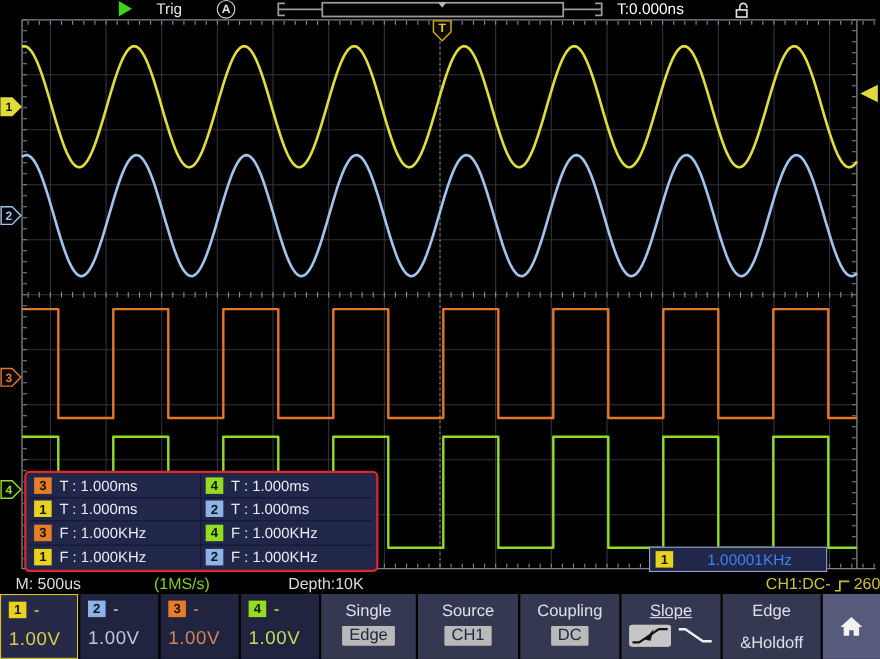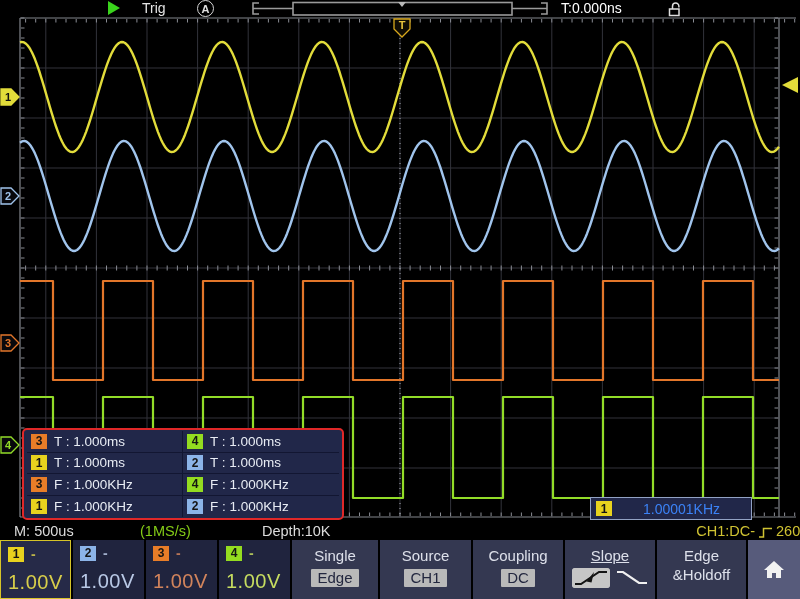--- a/index.html
+++ b/index.html
@@ -49,37 +49,37 @@
   .sb-depth{position:absolute;left:262px;top:2px;color:#dcdcdc;}
   .sb-trig{position:absolute;right:6px;top:2px;color:#cfc232;display:flex;align-items:flex-end;gap:3px;}
   
   .menu-bar{position:absolute;left:0;top:540px;width:800px;height:59px;z-index:5;background:#000;display:flex;}
   .menu-bar>*{margin-left:2px;box-sizing:border-box;height:59px;}
   .menu-bar>*:first-child{margin-left:0;}
   .ch-cell{width:71px;background:#20243e;padding:5px 0 0 7px;cursor:pointer;}
   .ch-cell.selected{background:#262a48;border:1px solid #d6c428;}
   .ch-top{display:flex;align-items:center;gap:7px;}
   .coupling{font-size:14px;font-weight:bold;opacity:.85;}
-  .ch-volt{margin-top:9px;font-size:20px;letter-spacing:.5px;}
+  .ch-volt{margin-top:9px;font-size:17px;letter-spacing:.5px;}
   .c1,.v1{color:#d8ce4a;}
   .c2,.v2{color:#b9c9e6;}
   .c3,.v3{color:#d2845c;}
   .c4,.v4{color:#c6dc60;}
   .menu-btn{background:#343851;text-align:center;color:#dde0ea;cursor:pointer;}
   .menu-btn .lbl{margin-top:7px;font-size:15px;}
   .chip{display:inline-block;margin-top:5px;background:#b9b9b9;color:#23273f;font-size:15px;padding:0 6px 1px 6px;border-radius:1px;text-align:center;}
   .w-single{width:86px;}
   .w-source{width:91px;}
   .w-coupling{width:90px;}
   .w-slope{width:90px;text-decoration:underline;}
   .w-auto{width:89px;}
   .home-btn{width:52px;background:#575b7b;display:flex;align-items:center;justify-content:center;cursor:pointer;}
   .slope-icons{margin-top:4px;display:flex;align-items:center;justify-content:center;gap:5px;}
   .slope-chip{background:#c6c6c6;border-radius:3px;}
-  .auto2{margin-top:2px;font-size:15px;}
+  .auto2{margin-top:12px;font-size:15px;}
 </style>
 </head>
 <body>
 
 <svg id="scope" width="800" height="522" viewBox="0 0 800 522">
     <path d="M45.8,18V517M96.4,18V517M147.0,18V517M197.6,18V517M248.2,18V517M298.8,18V517M349.4,18V517M400.0,18V517M450.6,18V517M501.2,18V517M551.8,18V517M602.4,18V517M653.0,18V517M703.6,18V517M754.2,18V517M20,68H779M20,118H779M20,168H779M20,218H779M20,268H779M20,318H779M20,368H779M20,418H779M20,468H779" stroke="#32333b" stroke-width="1" fill="none"></path>
     <path d="M20,18H796 M20,517H796 M20,18V517 M779,18V517" stroke="#82858c" stroke-width="1.2" fill="none"></path>
     <path d="M400.0,19V22.5M400.0,512.5V516M400.0,265.5V270.5M389.9,19V22.5M389.9,512.5V516M389.9,265.5V270.5M379.8,19V22.5M379.8,512.5V516M379.8,265.5V270.5M369.6,19V22.5M369.6,512.5V516M369.6,265.5V270.5M359.5,19V22.5M359.5,512.5V516M359.5,265.5V270.5M349.4,19V22.5M349.4,512.5V516M349.4,265.5V270.5M339.3,19V22.5M339.3,512.5V516M339.3,265.5V270.5M329.2,19V22.5M329.2,512.5V516M329.2,265.5V270.5M319.0,19V22.5M319.0,512.5V516M319.0,265.5V270.5M308.9,19V22.5M308.9,512.5V516M308.9,265.5V270.5M298.8,19V22.5M298.8,512.5V516M298.8,265.5V270.5M288.7,19V22.5M288.7,512.5V516M288.7,265.5V270.5M278.6,19V22.5M278.6,512.5V516M278.6,265.5V270.5M268.4,19V22.5M268.4,512.5V516M268.4,265.5V270.5M258.3,19V22.5M258.3,512.5V516M258.3,265.5V270.5M248.2,19V22.5M248.2,512.5V516M248.2,265.5V270.5M238.1,19V22.5M238.1,512.5V516M238.1,265.5V270.5M228.0,19V22.5M228.0,512.5V516M228.0,265.5V270.5M217.8,19V22.5M217.8,512.5V516M217.8,265.5V270.5M207.7,19V22.5M207.7,512.5V516M207.7,265.5V270.5M197.6,19V22.5M197.6,512.5V516M197.6,265.5V270.5M187.5,19V22.5M187.5,512.5V516M187.5,265.5V270.5M177.4,19V22.5M177.4,512.5V516M177.4,265.5V270.5M167.2,19V22.5M167.2,512.5V516M167.2,265.5V270.5M157.1,19V22.5M157.1,512.5V516M157.1,265.5V270.5M147.0,19V22.5M147.0,512.5V516M147.0,265.5V270.5M136.9,19V22.5M136.9,512.5V516M136.9,265.5V270.5M126.8,19V22.5M126.8,512.5V516M126.8,265.5V270.5M116.6,19V22.5M116.6,512.5V516M116.6,265.5V270.5M106.5,19V22.5M106.5,512.5V516M106.5,265.5V270.5M96.4,19V22.5M96.4,512.5V516M96.4,265.5V270.5M86.3,19V22.5M86.3,512.5V516M86.3,265.5V270.5M76.2,19V22.5M76.2,512.5V516M76.2,265.5V270.5M66.0,19V22.5M66.0,512.5V516M66.0,265.5V270.5M55.9,19V22.5M55.9,512.5V516M55.9,265.5V270.5M45.8,19V22.5M45.8,512.5V516M45.8,265.5V270.5M35.7,19V22.5M35.7,512.5V516M35.7,265.5V270.5M25.6,19V22.5M25.6,512.5V516M25.6,265.5V270.5M410.1,19V22.5M410.1,512.5V516M410.1,265.5V270.5M420.2,19V22.5M420.2,512.5V516M420.2,265.5V270.5M430.4,19V22.5M430.4,512.5V516M430.4,265.5V270.5M440.5,19V22.5M440.5,512.5V516M440.5,265.5V270.5M450.6,19V22.5M450.6,512.5V516M450.6,265.5V270.5M460.7,19V22.5M460.7,512.5V516M460.7,265.5V270.5M470.8,19V22.5M470.8,512.5V516M470.8,265.5V270.5M481.0,19V22.5M481.0,512.5V516M481.0,265.5V270.5M491.1,19V22.5M491.1,512.5V516M491.1,265.5V270.5M501.2,19V22.5M501.2,512.5V516M501.2,265.5V270.5M511.3,19V22.5M511.3,512.5V516M511.3,265.5V270.5M521.4,19V22.5M521.4,512.5V516M521.4,265.5V270.5M531.6,19V22.5M531.6,512.5V516M531.6,265.5V270.5M541.7,19V22.5M541.7,512.5V516M541.7,265.5V270.5M551.8,19V22.5M551.8,512.5V516M551.8,265.5V270.5M561.9,19V22.5M561.9,512.5V516M561.9,265.5V270.5M572.0,19V22.5M572.0,512.5V516M572.0,265.5V270.5M582.2,19V22.5M582.2,512.5V516M582.2,265.5V270.5M592.3,19V22.5M592.3,512.5V516M592.3,265.5V270.5M602.4,19V22.5M602.4,512.5V516M602.4,265.5V270.5M612.5,19V22.5M612.5,512.5V516M612.5,265.5V270.5M622.6,19V22.5M622.6,512.5V516M622.6,265.5V270.5M632.8,19V22.5M632.8,512.5V516M632.8,265.5V270.5M642.9,19V22.5M642.9,512.5V516M642.9,265.5V270.5M653.0,19V22.5M653.0,512.5V516M653.0,265.5V270.5M663.1,19V22.5M663.1,512.5V516M663.1,265.5V270.5M673.2,19V22.5M673.2,512.5V516M673.2,265.5V270.5M683.4,19V22.5M683.4,512.5V516M683.4,265.5V270.5M693.5,19V22.5M693.5,512.5V516M693.5,265.5V270.5M703.6,19V22.5M703.6,512.5V516M703.6,265.5V270.5M713.7,19V22.5M713.7,512.5V516M713.7,265.5V270.5M723.8,19V22.5M723.8,512.5V516M723.8,265.5V270.5M734.0,19V22.5M734.0,512.5V516M734.0,265.5V270.5M744.1,19V22.5M744.1,512.5V516M744.1,265.5V270.5M754.2,19V22.5M754.2,512.5V516M754.2,265.5V270.5M764.3,19V22.5M764.3,512.5V516M764.3,265.5V270.5M774.4,19V22.5M774.4,512.5V516M774.4,265.5V270.5M784.6,19V22.5M784.6,512.5V516M794.7,19V22.5M794.7,512.5V516M21,268H24.5M774.5,268H778M21,258H24.5M774.5,258H778M21,248H24.5M774.5,248H778M21,238H24.5M774.5,238H778M21,228H24.5M774.5,228H778M21,218H24.5M774.5,218H778M21,208H24.5M774.5,208H778M21,198H24.5M774.5,198H778M21,188H24.5M774.5,188H778M21,178H24.5M774.5,178H778M21,168H24.5M774.5,168H778M21,158H24.5M774.5,158H778M21,148H24.5M774.5,148H778M21,138H24.5M774.5,138H778M21,128H24.5M774.5,128H778M21,118H24.5M774.5,118H778M21,108H24.5M774.5,108H778M21,98H24.5M774.5,98H778M21,88H24.5M774.5,88H778M21,78H24.5M774.5,78H778M21,68H24.5M774.5,68H778M21,58H24.5M774.5,58H778M21,48H24.5M774.5,48H778M21,38H24.5M774.5,38H778M21,28H24.5M774.5,28H778M21,18H24.5M774.5,18H778M21,278H24.5M774.5,278H778M21,288H24.5M774.5,288H778M21,298H24.5M774.5,298H778M21,308H24.5M774.5,308H778M21,318H24.5M774.5,318H778M21,328H24.5M774.5,328H778M21,338H24.5M774.5,338H778M21,348H24.5M774.5,348H778M21,358H24.5M774.5,358H778M21,368H24.5M774.5,368H778M21,378H24.5M774.5,378H778M21,388H24.5M774.5,388H778M21,398H24.5M774.5,398H778M21,408H24.5M774.5,408H778M21,418H24.5M774.5,418H778M21,428H24.5M774.5,428H778M21,438H24.5M774.5,438H778M21,448H24.5M774.5,448H778M21,458H24.5M774.5,458H778M21,468H24.5M774.5,468H778M21,478H24.5M774.5,478H778M21,488H24.5M774.5,488H778M21,498H24.5M774.5,498H778M21,508H24.5M774.5,508H778" stroke="#8a8d94" stroke-width="1" fill="none"></path>
     <line x1="400" y1="38" x2="400" y2="516" stroke="#aeb2ba" stroke-width="1" stroke-dasharray="1 4"></line>
     <path d="M20.0,42.4L21.5,42.0L23.0,42.1L24.5,42.7L26.0,43.7L27.5,45.3L29.0,47.2L30.5,49.7L32.0,52.5L33.5,55.7L35.0,59.3L36.5,63.3L38.0,67.5L39.5,72.0L41.0,76.8L42.5,81.7L44.0,86.7L45.5,91.8L47.0,97.0L48.5,102.2L50.0,107.3L51.5,112.3L53.0,117.2L54.5,122.0L56.0,126.5L57.5,130.7L59.0,134.7L60.5,138.3L62.0,141.5L63.5,144.3L65.0,146.8L66.5,148.7L68.0,150.3L69.5,151.3L71.0,151.9L72.5,152.0L74.0,151.6L75.5,150.7L77.0,149.3L78.5,147.5L80.0,145.2L81.5,142.5L83.0,139.4L84.5,135.9L86.0,132.1L87.5,127.9L89.0,123.5L90.5,118.8L92.0,114.0L93.5,109.0L95.0,103.9L96.5,98.7L98.0,93.5L99.5,88.4L101.0,83.3L102.5,78.4L104.0,73.6L105.5,69.0L107.0,64.7L108.5,60.6L110.0,56.9L111.5,53.5L113.0,50.6L114.5,48.0L116.0,45.9L117.5,44.2L119.0,43.0L120.5,42.2L122.0,42.0L123.5,42.2L125.0,43.0L126.5,44.2L128.0,45.9L129.5,48.0L131.0,50.6L132.5,53.5L134.0,56.9L135.5,60.6L137.0,64.7L138.5,69.0L140.0,73.6L141.5,78.4L143.0,83.3L144.5,88.4L146.0,93.5L147.5,98.7L149.0,103.9L150.5,109.0L152.0,114.0L153.5,118.8L155.0,123.5L156.5,127.9L158.0,132.1L159.5,135.9L161.0,139.4L162.5,142.5L164.0,145.2L165.5,147.5L167.0,149.3L168.5,150.7L170.0,151.6L171.5,152.0L173.0,151.9L174.5,151.3L176.0,150.3L177.5,148.7L179.0,146.8L180.5,144.3L182.0,141.5L183.5,138.3L185.0,134.7L186.5,130.7L188.0,126.5L189.5,122.0L191.0,117.2L192.5,112.3L194.0,107.3L195.5,102.2L197.0,97.0L198.5,91.8L200.0,86.7L201.5,81.7L203.0,76.8L204.5,72.0L206.0,67.5L207.5,63.3L209.0,59.3L210.5,55.7L212.0,52.5L213.5,49.7L215.0,47.2L216.5,45.3L218.0,43.7L219.5,42.7L221.0,42.1L222.5,42.0L224.0,42.4L225.5,43.3L227.0,44.7L228.5,46.5L230.0,48.8L231.5,51.5L233.0,54.6L234.5,58.1L236.0,61.9L237.5,66.1L239.0,70.5L240.5,75.2L242.0,80.0L243.5,85.0L245.0,90.1L246.5,95.3L248.0,100.5L249.5,105.6L251.0,110.7L252.5,115.6L254.0,120.4L255.5,125.0L257.0,129.3L258.5,133.4L260.0,137.1L261.5,140.5L263.0,143.4L264.5,146.0L266.0,148.1L267.5,149.8L269.0,151.0L270.5,151.8L272.0,152.0L273.5,151.8L275.0,151.0L276.5,149.8L278.0,148.1L279.5,146.0L281.0,143.4L282.5,140.5L284.0,137.1L285.5,133.4L287.0,129.3L288.5,125.0L290.0,120.4L291.5,115.6L293.0,110.7L294.5,105.6L296.0,100.5L297.5,95.3L299.0,90.1L300.5,85.0L302.0,80.0L303.5,75.2L305.0,70.5L306.5,66.1L308.0,61.9L309.5,58.1L311.0,54.6L312.5,51.5L314.0,48.8L315.5,46.5L317.0,44.7L318.5,43.3L320.0,42.4L321.5,42.0L323.0,42.1L324.5,42.7L326.0,43.7L327.5,45.3L329.0,47.2L330.5,49.7L332.0,52.5L333.5,55.7L335.0,59.3L336.5,63.3L338.0,67.5L339.5,72.0L341.0,76.8L342.5,81.7L344.0,86.7L345.5,91.8L347.0,97.0L348.5,102.2L350.0,107.3L351.5,112.3L353.0,117.2L354.5,122.0L356.0,126.5L357.5,130.7L359.0,134.7L360.5,138.3L362.0,141.5L363.5,144.3L365.0,146.8L366.5,148.7L368.0,150.3L369.5,151.3L371.0,151.9L372.5,152.0L374.0,151.6L375.5,150.7L377.0,149.3L378.5,147.5L380.0,145.2L381.5,142.5L383.0,139.4L384.5,135.9L386.0,132.1L387.5,127.9L389.0,123.5L390.5,118.8L392.0,114.0L393.5,109.0L395.0,103.9L396.5,98.7L398.0,93.5L399.5,88.4L401.0,83.3L402.5,78.4L404.0,73.6L405.5,69.0L407.0,64.7L408.5,60.6L410.0,56.9L411.5,53.5L413.0,50.6L414.5,48.0L416.0,45.9L417.5,44.2L419.0,43.0L420.5,42.2L422.0,42.0L423.5,42.2L425.0,43.0L426.5,44.2L428.0,45.9L429.5,48.0L431.0,50.6L432.5,53.5L434.0,56.9L435.5,60.6L437.0,64.7L438.5,69.0L440.0,73.6L441.5,78.4L443.0,83.3L444.5,88.4L446.0,93.5L447.5,98.7L449.0,103.9L450.5,109.0L452.0,114.0L453.5,118.8L455.0,123.5L456.5,127.9L458.0,132.1L459.5,135.9L461.0,139.4L462.5,142.5L464.0,145.2L465.5,147.5L467.0,149.3L468.5,150.7L470.0,151.6L471.5,152.0L473.0,151.9L474.5,151.3L476.0,150.3L477.5,148.7L479.0,146.8L480.5,144.3L482.0,141.5L483.5,138.3L485.0,134.7L486.5,130.7L488.0,126.5L489.5,122.0L491.0,117.2L492.5,112.3L494.0,107.3L495.5,102.2L497.0,97.0L498.5,91.8L500.0,86.7L501.5,81.7L503.0,76.8L504.5,72.0L506.0,67.5L507.5,63.3L509.0,59.3L510.5,55.7L512.0,52.5L513.5,49.7L515.0,47.2L516.5,45.3L518.0,43.7L519.5,42.7L521.0,42.1L522.5,42.0L524.0,42.4L525.5,43.3L527.0,44.7L528.5,46.5L530.0,48.8L531.5,51.5L533.0,54.6L534.5,58.1L536.0,61.9L537.5,66.1L539.0,70.5L540.5,75.2L542.0,80.0L543.5,85.0L545.0,90.1L546.5,95.3L548.0,100.5L549.5,105.6L551.0,110.7L552.5,115.6L554.0,120.4L555.5,125.0L557.0,129.3L558.5,133.4L560.0,137.1L561.5,140.5L563.0,143.4L564.5,146.0L566.0,148.1L567.5,149.8L569.0,151.0L570.5,151.8L572.0,152.0L573.5,151.8L575.0,151.0L576.5,149.8L578.0,148.1L579.5,146.0L581.0,143.4L582.5,140.5L584.0,137.1L585.5,133.4L587.0,129.3L588.5,125.0L590.0,120.4L591.5,115.6L593.0,110.7L594.5,105.6L596.0,100.5L597.5,95.3L599.0,90.1L600.5,85.0L602.0,80.0L603.5,75.2L605.0,70.5L606.5,66.1L608.0,61.9L609.5,58.1L611.0,54.6L612.5,51.5L614.0,48.8L615.5,46.5L617.0,44.7L618.5,43.3L620.0,42.4L621.5,42.0L623.0,42.1L624.5,42.7L626.0,43.7L627.5,45.3L629.0,47.2L630.5,49.7L632.0,52.5L633.5,55.7L635.0,59.3L636.5,63.3L638.0,67.5L639.5,72.0L641.0,76.8L642.5,81.7L644.0,86.7L645.5,91.8L647.0,97.0L648.5,102.2L650.0,107.3L651.5,112.3L653.0,117.2L654.5,122.0L656.0,126.5L657.5,130.7L659.0,134.7L660.5,138.3L662.0,141.5L663.5,144.3L665.0,146.8L666.5,148.7L668.0,150.3L669.5,151.3L671.0,151.9L672.5,152.0L674.0,151.6L675.5,150.7L677.0,149.3L678.5,147.5L680.0,145.2L681.5,142.5L683.0,139.4L684.5,135.9L686.0,132.1L687.5,127.9L689.0,123.5L690.5,118.8L692.0,114.0L693.5,109.0L695.0,103.9L696.5,98.7L698.0,93.5L699.5,88.4L701.0,83.3L702.5,78.4L704.0,73.6L705.5,69.0L707.0,64.7L708.5,60.6L710.0,56.9L711.5,53.5L713.0,50.6L714.5,48.0L716.0,45.9L717.5,44.2L719.0,43.0L720.5,42.2L722.0,42.0L723.5,42.2L725.0,43.0L726.5,44.2L728.0,45.9L729.5,48.0L731.0,50.6L732.5,53.5L734.0,56.9L735.5,60.6L737.0,64.7L738.5,69.0L740.0,73.6L741.5,78.4L743.0,83.3L744.5,88.4L746.0,93.5L747.5,98.7L749.0,103.9L750.5,109.0L752.0,114.0L753.5,118.8L755.0,123.5L756.5,127.9L758.0,132.1L759.5,135.9L761.0,139.4L762.5,142.5L764.0,145.2L765.5,147.5L767.0,149.3L768.5,150.7L770.0,151.6L771.5,152.0L773.0,151.9L774.5,151.3L776.0,150.3L777.5,148.7L779.0,146.8" fill="none" stroke="#e2dc3a" stroke-width="2.4" stroke-linejoin="round"></path>

